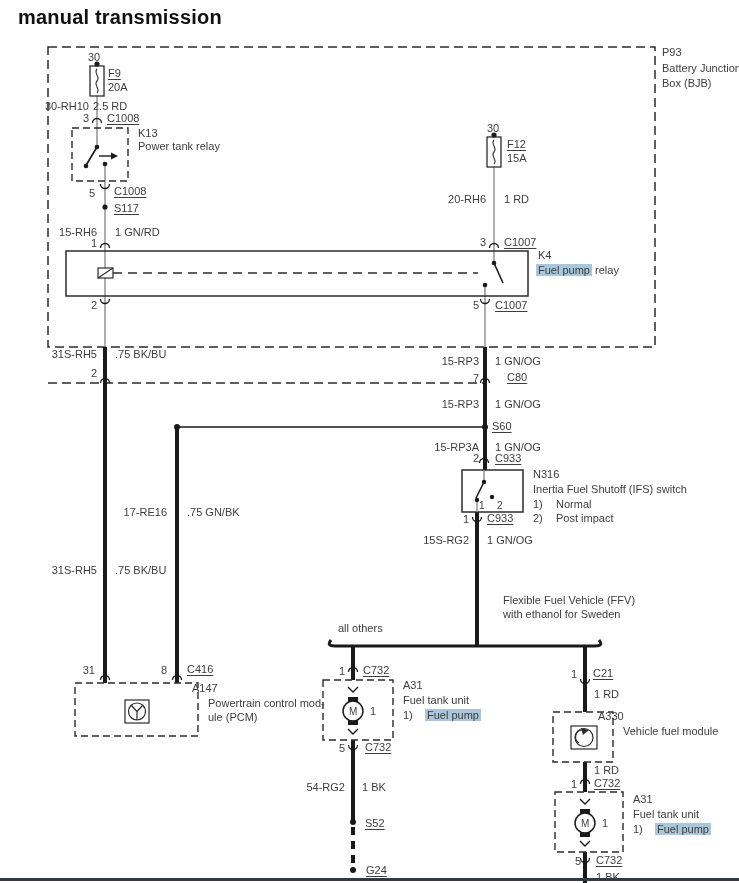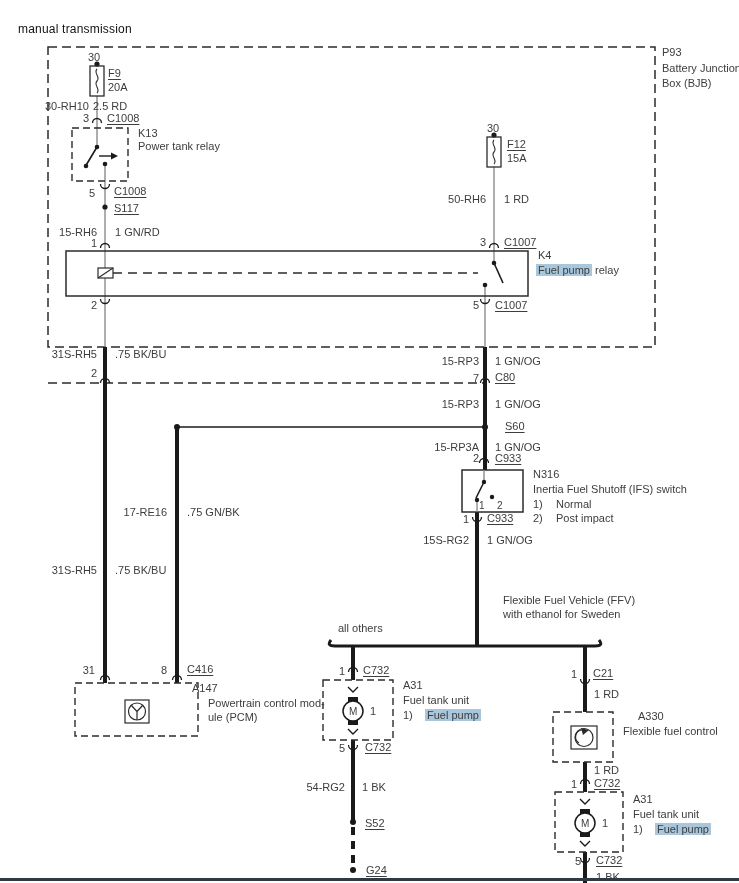--- a/index.html
+++ b/index.html
@@ -1,19 +1,19 @@
 <!DOCTYPE html>
 <html><head>
 <meta charset="utf-8">
 <style>
   html,body{margin:0;padding:0;background:#fff;}
   .screen{position:relative;width:739px;height:883px;background:#ffffff;overflow:hidden;
           font-family:"Liberation Sans",sans-serif;}
-  .title{position:absolute;left:18px;top:6px;font-size:12px;font-weight:normal;color:#111;
-         letter-spacing:.2px;margin-top:16px;}
+  .title{position:absolute;left:18px;top:6px;font-size:20px;font-weight:bold;color:#111;
+         letter-spacing:.2px;}
   .lbl{position:absolute;font-size:11px;line-height:12px;color:#3d3d3d;white-space:pre;}
   .u{text-decoration:underline;text-underline-offset:2px;}
   .hl{background:#a9c7dc;padding:0 2px;}
   svg{position:absolute;left:0;top:0;}
   .bottombar{position:absolute;left:0;top:878px;width:739px;height:3px;background:#2e3b46;}
 </style>
 </head>
 <body>
 
 <div class="screen">
@@ -185,35 +185,35 @@
   <span class="lbl u" style="left:504px;top:236px">C1007</span>
   <span class="lbl" style="right:260px;top:299px">5</span>
   <span class="lbl u" style="left:495px;top:299px">C1007</span>
   <span class="lbl" style="left:538px;top:249px">K4</span>
   <span class="lbl" style="left:536px;top:264px"><span class="hl">Fuel pump</span><span> relay</span></span>
 
   <span class="lbl" style="left:487px;top:122px">30</span>
   <span class="lbl u" style="left:507px;top:138px">F12</span>
   <span class="lbl" style="left:507px;top:152px">15A</span>
 
-  <span class="lbl" style="right:253px;top:193px">50-RH6</span>
+  <span class="lbl" style="right:253px;top:193px">20-RH6</span>
   <span class="lbl" style="left:504px;top:193px">1 RD</span>
 
   <span class="lbl" style="right:642px;top:348px">31S-RH5</span>
   <span class="lbl" style="left:115px;top:348px">.75 BK/BU</span>
   <span class="lbl" style="right:642px;top:367px">2</span>
 
   <span class="lbl" style="right:260px;top:355px">15-RP3</span>
   <span class="lbl" style="left:495px;top:355px">1 GN/OG</span>
   <span class="lbl" style="right:260px;top:372px">7</span>
-  <span class="lbl u" style="left:495px;top:371px">C80</span>
+  <span class="lbl u" style="left:507px;top:371px">C80</span>
   <span class="lbl" style="right:260px;top:398px">15-RP3</span>
   <span class="lbl" style="left:495px;top:398px">1 GN/OG</span>
 
-  <span class="lbl u" style="left:505px;top:420px">S60</span>
+  <span class="lbl u" style="left:492px;top:420px">S60</span>
   <span class="lbl" style="right:260px;top:441px">15-RP3A</span>
   <span class="lbl" style="left:495px;top:441px">1 GN/OG</span>
   <span class="lbl" style="right:260px;top:452px">2</span>
   <span class="lbl u" style="left:495px;top:452px">C933</span>
 
   <span class="lbl" style="left:533px;top:468px">N316</span>
   <span class="lbl" style="left:533px;top:483px">Inertia Fuel Shutoff (IFS) switch</span>
   <span class="lbl" style="left:533px;top:498px">1)</span>
   <span class="lbl" style="left:556px;top:498px">Normal</span>
   <span class="lbl" style="left:533px;top:512px">2)</span>
@@ -254,22 +254,22 @@
   <span class="lbl u" style="left:365px;top:741px">C732</span>
 
   <span class="lbl" style="right:394px;top:781px">54-RG2</span>
   <span class="lbl" style="left:362px;top:781px">1 BK</span>
   <span class="lbl u" style="left:365px;top:817px">S52</span>
   <span class="lbl u" style="left:366px;top:864px">G24</span>
 
   <span class="lbl" style="right:162px;top:668px">1</span>
   <span class="lbl u" style="left:593px;top:667px">C21</span>
   <span class="lbl" style="left:594px;top:688px">1 RD</span>
-  <span class="lbl" style="left:638px;top:710px">A330</span>
-  <span class="lbl" style="left:623px;top:725px">Flexible fuel control</span>
+  <span class="lbl" style="left:598px;top:710px">A330</span>
+  <span class="lbl" style="left:623px;top:725px">Vehicle fuel module</span>
   <span class="lbl" style="left:594px;top:764px">1 RD</span>
   <span class="lbl" style="right:162px;top:778px">1</span>
   <span class="lbl u" style="left:594px;top:777px">C732</span>
 
   <span class="lbl" style="left:633px;top:793px">A31</span>
   <span class="lbl" style="left:633px;top:808px">Fuel tank unit</span>
   <span class="lbl" style="left:633px;top:823px">1)</span>
   <span class="lbl hl" style="left:655px;top:823px">Fuel pump</span>
   <span class="lbl" style="left:581px;top:818px;font-size:10px">M</span>
   <span class="lbl" style="left:602px;top:817px">1</span>

